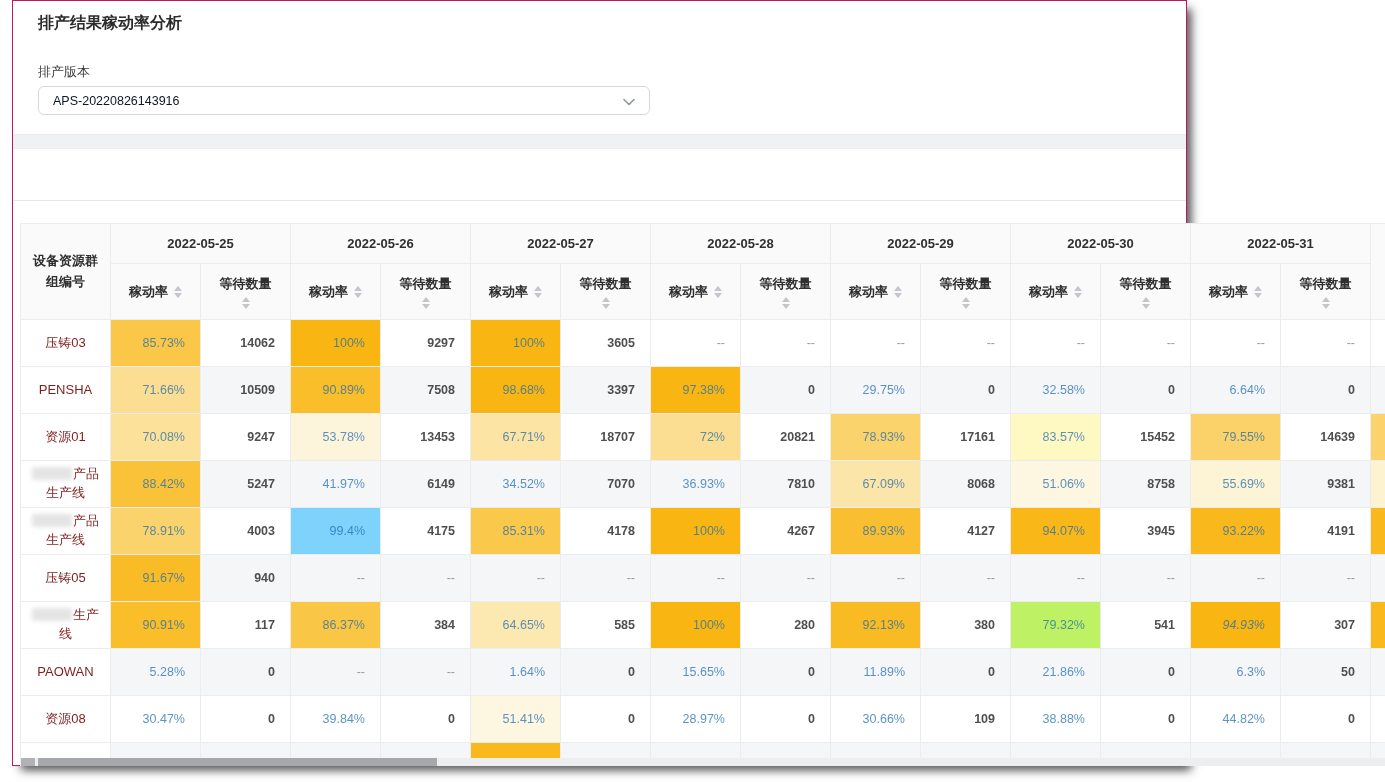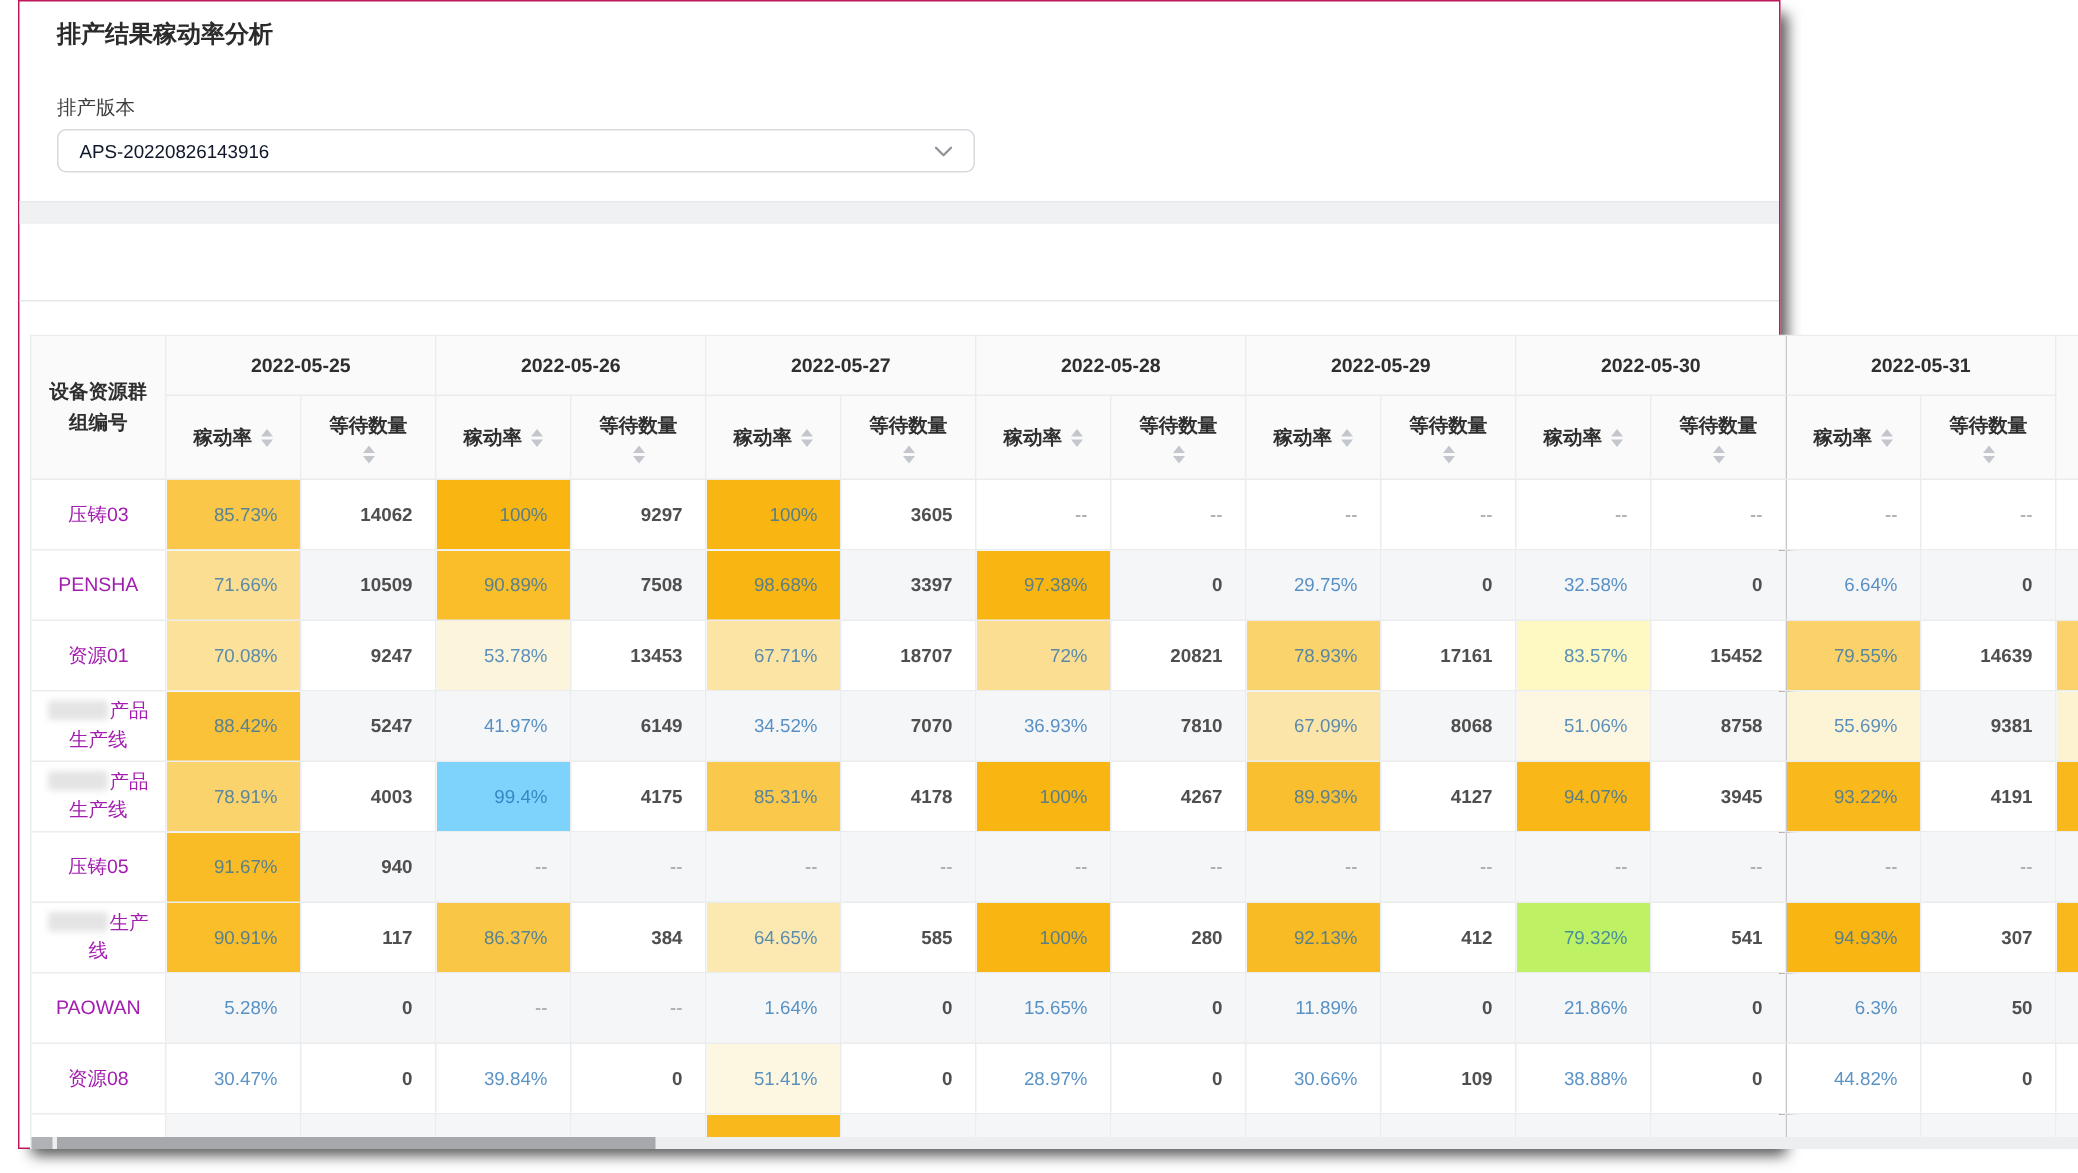--- a/index.html
+++ b/index.html
@@ -29,21 +29,21 @@
   .h-flex-col { display:flex; flex-direction:column; align-items:center; justify-content:center; gap:4px; }
   .sorter { display:inline-flex; flex-direction:column; align-items:center; gap:2px; cursor:pointer; }
   .caret-up { width:0; height:0; border-left:4px solid transparent; border-right:4px solid transparent;
     border-bottom:5px solid #c3c7cd; }
   .caret-down { width:0; height:0; border-left:4px solid transparent; border-right:4px solid transparent;
     border-top:5px solid #c3c7cd; }
   .corner-th { line-height:1.6; padding:0 10px; word-break:break-all; }
 
   tbody td { height:47px; font-size:12.5px; background:#ffffff; }
   tbody tr.striped td { background:#f5f6f8; }
-  td.label-cell { background:#ffffff !important; text-align:center; color:#a21caf; font-weight:500;
+  td.label-cell { background:#ffffff !important; text-align:center; color:#7f1d1d; font-weight:500;
     font-size:13px; line-height:1.45; padding:0 8px; word-break:break-all; }
   td.rate-cell, td.wait-cell { text-align:right; padding-right:15px; }
   .rate-text { color:#1d6ab0; opacity:.72; font-weight:500; }
   td.wait-cell { color:#4f4f4f; font-weight:600; }
   .muted { color:#9a9a9a; font-weight:400; opacity:1; }
   tr.partial td { height:47px; }
   .redact-blur { display:inline-block; width:40px; height:13px; background:#e4e4e4;
     border-radius:2px; filter:blur(2px); vertical-align:-2px; margin-right:1px; }
 
   .h-scrollbar { position:absolute; left:7px; top:757px; width:1366px; height:8px; background:#edeef0; }
@@ -343,24 +343,24 @@
             <td class="label-cell"><span class="redact-blur"></span>生产线</td>
             <td class="rate-cell" style="background: rgb(249, 190, 42);"><span class="rate-text">90.91%</span></td>
             <td class="wait-cell">117</td>
             <td class="rate-cell" style="background: rgb(250, 198, 69);"><span class="rate-text">86.37%</span></td>
             <td class="wait-cell">384</td>
             <td class="rate-cell" style="background: rgb(252, 233, 178);"><span class="rate-text">64.65%</span></td>
             <td class="wait-cell">585</td>
             <td class="rate-cell" style="background: rgb(249, 182, 18);"><span class="rate-text">100%</span></td>
             <td class="wait-cell">280</td>
             <td class="rate-cell" style="background: rgb(249, 187, 35);"><span class="rate-text">92.13%</span></td>
-            <td class="wait-cell">412</td>
+            <td class="wait-cell">380</td>
             <td class="rate-cell" style="background: #bef264;"><span class="rate-text">79.32%</span></td>
             <td class="wait-cell">541</td>
-            <td class="rate-cell" style="background: rgb(249, 182, 18);"><span class="rate-text">94.93%</span></td>
+            <td class="rate-cell" style="background: rgb(249, 182, 18); font-style: italic;"><span class="rate-text">94.93%</span></td>
             <td class="wait-cell">307</td>
             <td style="background: rgb(249, 185, 28);"></td>
           </tr>
           <tr class="striped">
             <td class="label-cell">PAOWAN</td>
             <td class="rate-cell"><span class="rate-text">5.28%</span></td>
             <td class="wait-cell">0</td>
             <td class="rate-cell"><span class="rate-text muted">--</span></td>
             <td class="wait-cell"><span class="muted">--</span></td>
             <td class="rate-cell"><span class="rate-text">1.64%</span></td>

